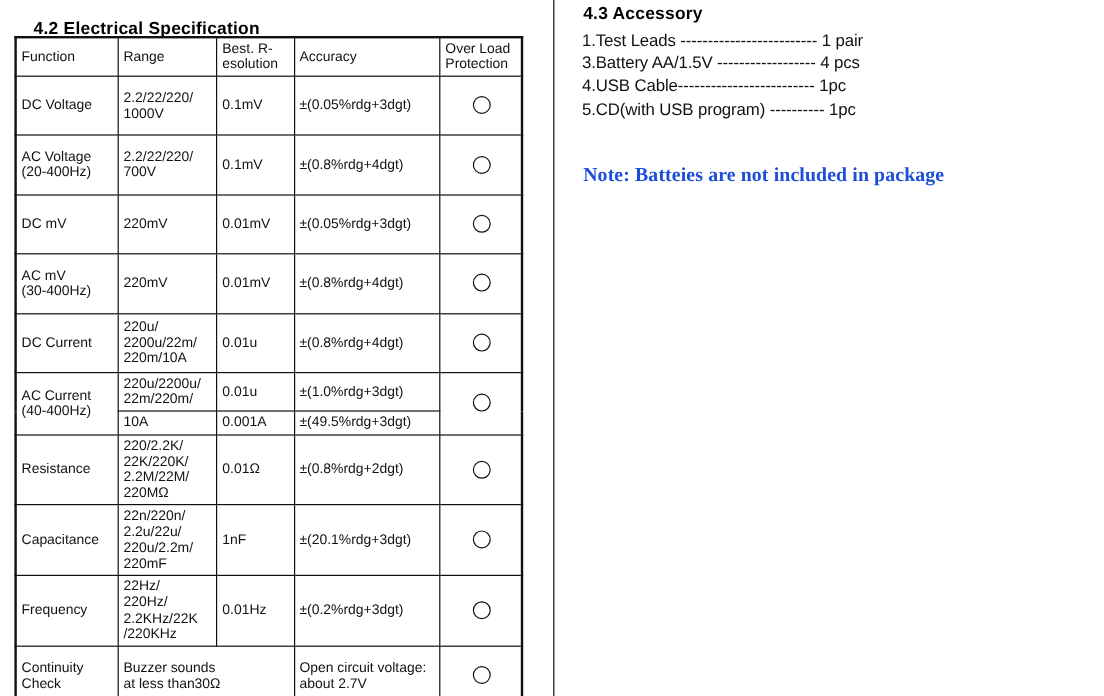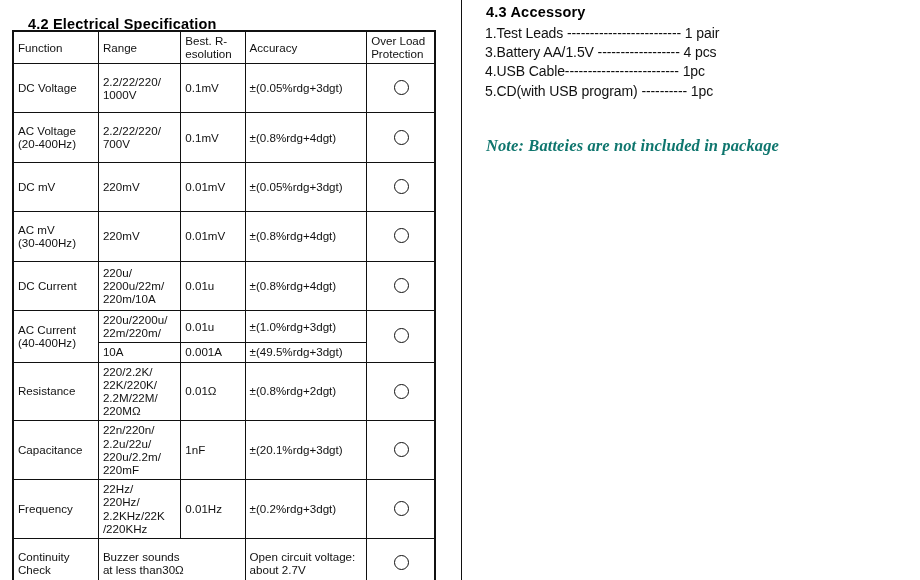--- a/index.html
+++ b/index.html
@@ -304,16 +304,16 @@
 
     <div class="section-title" id="right-title">4.3 Accessory</div>
 
     <ul id="accessory-list">
       <li>1.Test Leads ------------------------- 1 pair</li>
       <li>3.Battery AA/1.5V ------------------ 4 pcs</li>
       <li>4.USB Cable------------------------- 1pc</li>
       <li>5.CD(with USB program) ---------- 1pc</li>
     </ul>
 
-    <div id="note" style="color: #0f766e; font-style: italic;">Note: Batteies are not included in package</div>
+    <div id="note" style="color: #1d4ed8;">Note: Batteies are not included in package</div>
   </div>
 
 </div>
 
 </body></html>

